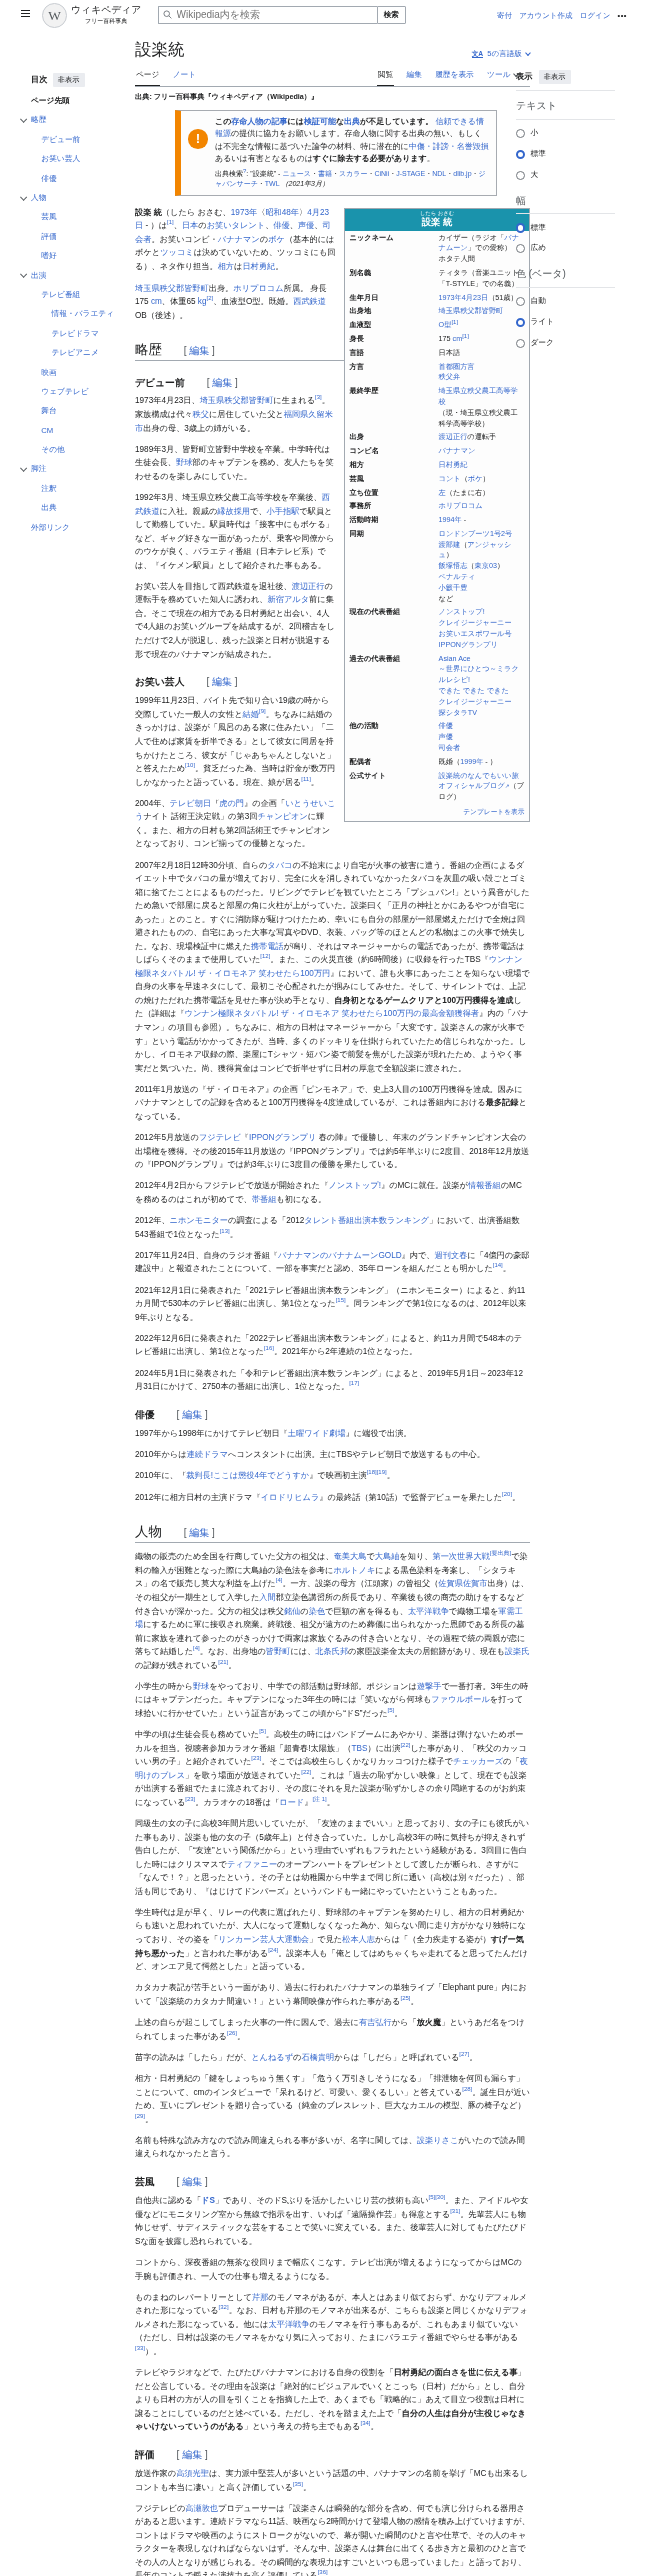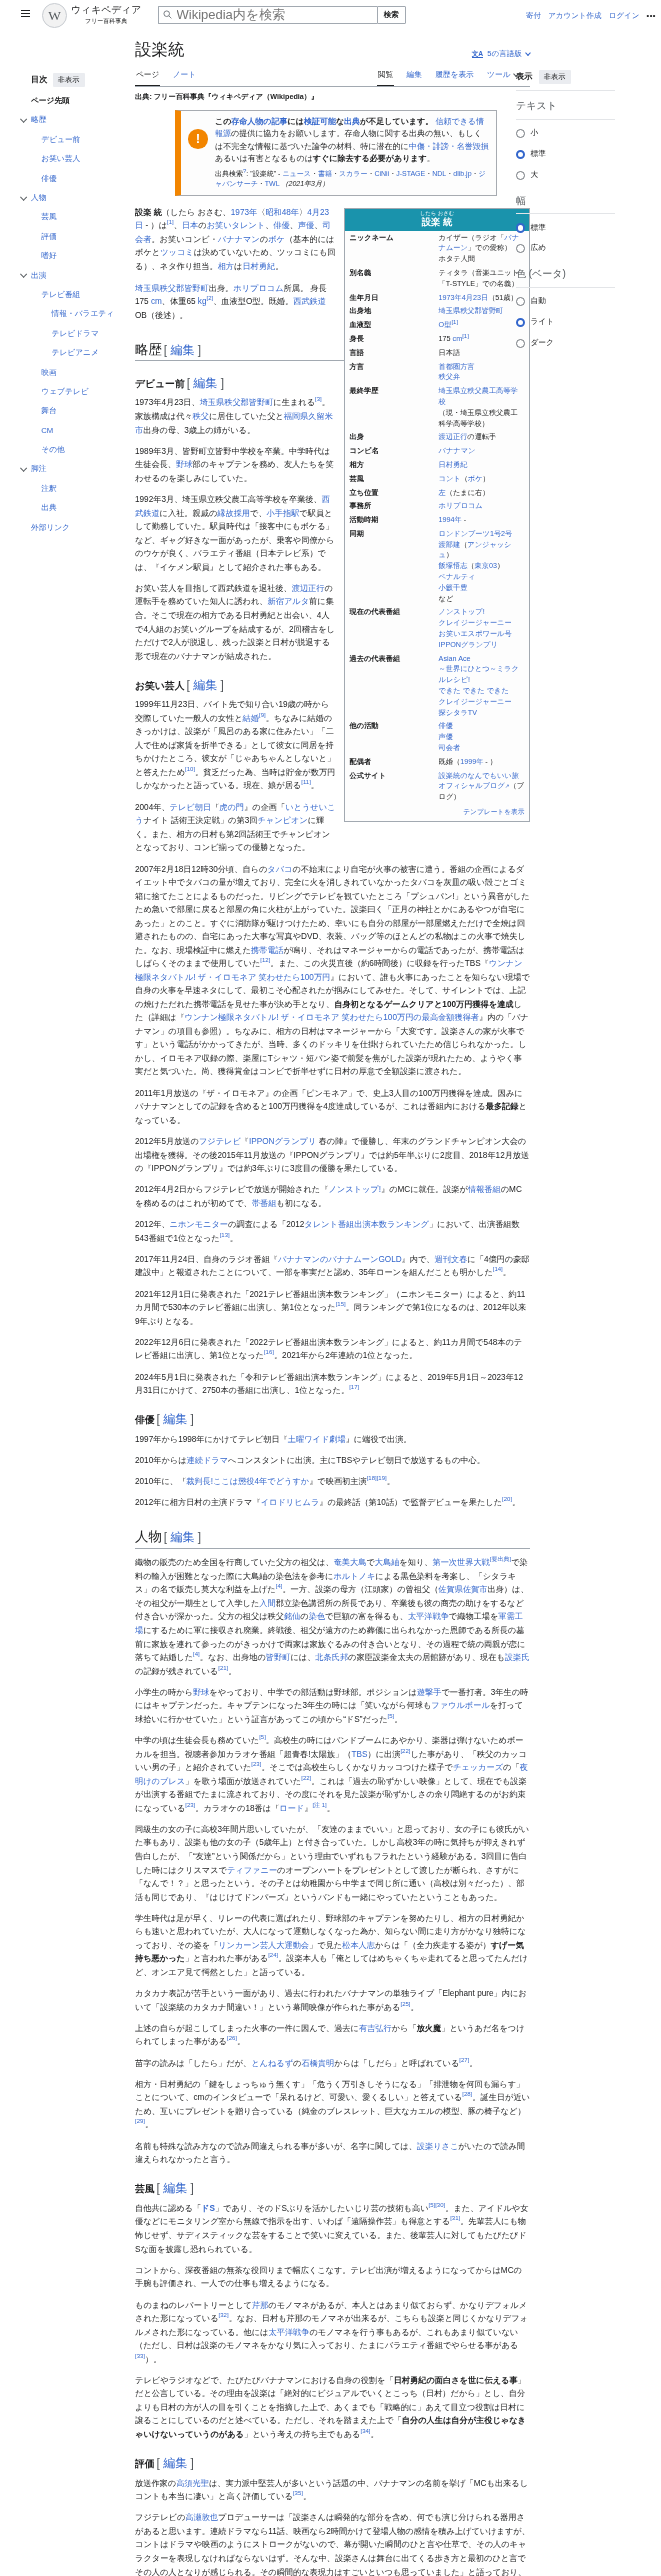--- a/index.html
+++ b/index.html
@@ -13,26 +13,26 @@
   .burger span{display:block;height:1px;background:#202122;margin-bottom:2.1px;}
   .logo{position:absolute;left:42px;top:3.1px;display:flex;align-items:center;cursor:pointer;}
   .globe{width:23px;height:23px;border-radius:50%;background:#f2f2f2;border:0.5px solid #c8ccd1;
          display:flex;align-items:center;justify-content:center;
          font-family:"Liberation Serif","DejaVu Serif",serif;font-size:13.4px;color:#54595d;}
   .wordmark{margin-left:4.1px;text-align:center;}
   .wm-main{font-family:"Liberation Serif","DejaVu Serif",serif;font-size:9.8px;line-height:1.1;}
   .wm-sub{font-size:6px;color:#202122;margin-top:1px;}
   .searchbar{position:absolute;left:158px;top:6.2px;width:248px;height:17.5px;display:flex;}
   .search-input{flex:1;border:0.5px solid #a2a9b1;border-right:none;border-radius:1px 0 0 1px;
-                padding:0 4.1px 0 17.5px;font-size:13px;color:#202122;outline:none;
+                padding:0 4.1px 0 17.5px;font-size:10px;color:#202122;outline:none;
                 font-family:"Liberation Sans","DejaVu Sans",sans-serif;}
   .search-icon{position:absolute;left:4.6px;top:4.1px;}
   .search-btn{border:0.5px solid #a2a9b1;background:#fff;border-radius:0 1px 1px 0;
               font-size:7.5px;font-weight:bold;padding:0 6.2px;cursor:pointer;color:#202122;}
-  .header-links{position:absolute;right:6px;top:10.3px;font-size:7.5px;display:flex;gap:7.2px;align-items:center;}
+  .header-links{position:absolute;right:35px;top:10.3px;font-size:7.5px;display:flex;gap:7.2px;align-items:center;}
   .hl-more{color:#202122;font-weight:bold;letter-spacing:0.5px;cursor:pointer;}
   
   .toc{position:absolute;left:31px;top:73px;width:103px;font-size:7.7px;}
   .toc-head{display:flex;align-items:center;gap:5.2px;margin-bottom:8.2px;}
   .toc-title{font-weight:bold;font-size:8.2px;text-align:right;}
   .chip{background:#eaecf0;border-radius:1px;padding:1px 5.2px;font-size:7.2px;color:#202122;cursor:pointer;}
   .toc-item{margin-bottom:6.7px;position:relative;}
   .toc-item a{display:inline-block;}
   .toc-item.cur a{color:#202122;font-weight:bold;}
   .toc-item.lv2{padding-left:10.3px;}
@@ -69,22 +69,22 @@
   .ib-row{display:flex;padding:1.5px 4.6px;gap:36px;}
   .ib-label{flex:0 0 53px;font-weight:bold;}
   .ib-value{flex:1;white-space:pre-line;}
   .ib-footer{text-align:right;font-size:6.7px;padding:2.6px 4.6px 3.1px;}
   .ext-arrow{font-size:5.7px;color:#3366cc;}
   
   .article h2{font-family:"Liberation Serif","DejaVu Serif",serif;font-weight:normal;font-size:13.4px;
       border-bottom:0.5px solid #a2a9b1;padding-bottom:2.1px;margin:18.5px 0 7.2px;line-height:1.3;clear:none;}
   .article h3{font-size:9.8px;margin:14.4px 0 5.2px;line-height:1.3;}
   .article p{margin:0 0 7.7px;}
-  .mw-edit{font-family:"Liberation Sans","DejaVu Sans",sans-serif;font-size:12px;font-weight:normal;
-      color:#54595d;margin-left:2px;}
+  .mw-edit{font-family:"Liberation Sans","DejaVu Sans",sans-serif;font-size:10px;font-weight:normal;
+      color:#54595d;margin-left:22px;}
   sup.ref{font-size:6px;line-height:0;}
   sup.ref a{color:#3366cc;}
   .blink{font-weight:bold;}
   
   .rail{position:absolute;left:516px;top:70px;width:99px;font-size:7.7px;}
   .rail-head{display:flex;align-items:center;gap:6.2px;padding-bottom:6.2px;border-bottom:0.5px solid #e3e5e8;}
   .rail-title{font-weight:bold;font-size:8.2px;}
   .rail-group-label{color:#54595d;font-size:10px;padding:7.2px 0 4.1px;border-bottom:0.5px solid #e3e5e8;margin-bottom:3.1px;}
   .radio-row{display:flex;align-items:center;gap:5.2px;padding:4.1px 0;cursor:pointer;}
   .radio{width:9.3px;height:9.3px;border-radius:50%;border:0.8px solid #72777d;box-sizing:border-box;background:#fff;}

